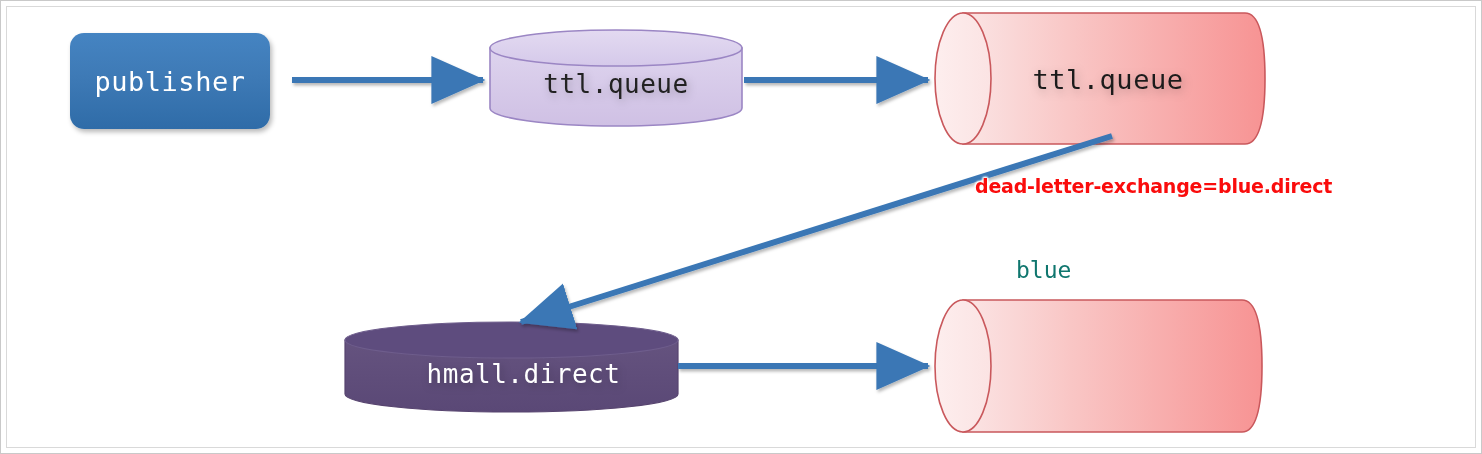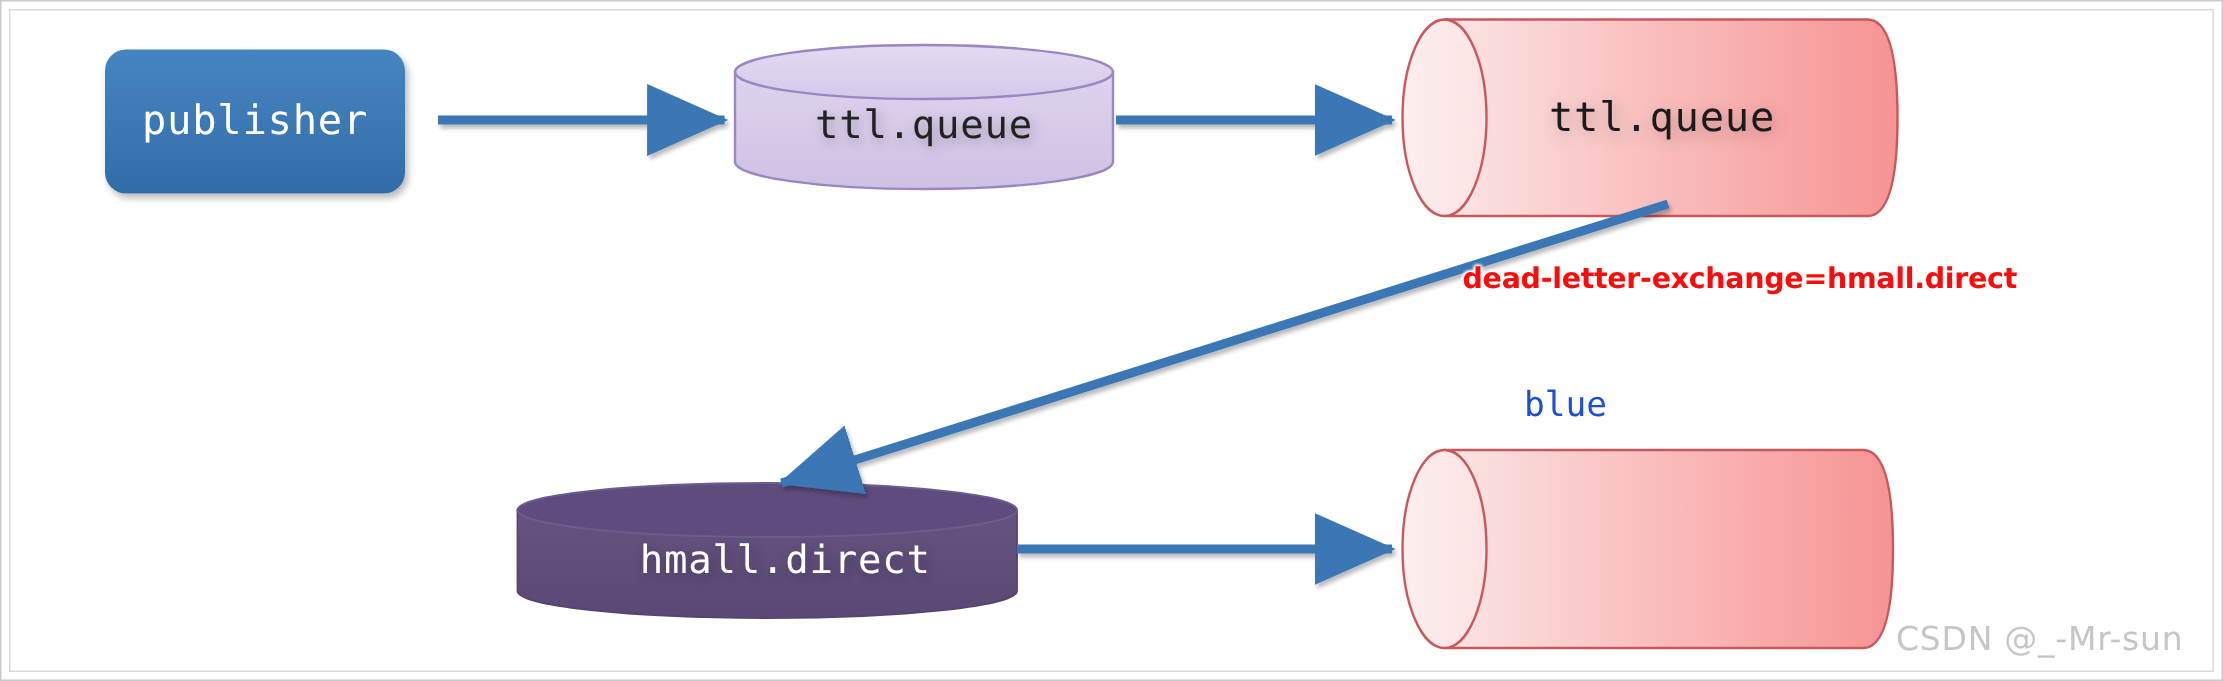--- a/index.html
+++ b/index.html
@@ -55,21 +55,21 @@
   #n-ttlqueue .lbl{color:#1b1b1b;font-size:27px;padding-left:16px;}
 
   
   #n-dq1{left:935px;top:300px;width:327px;height:132px;
     filter:drop-shadow(2px 3px 5px rgba(0,0,0,.25));}
   #n-dq1 .lbl{color:#1b1b1b;font-size:27px;padding-left:34px;}
 
   
   .float-txt{position:absolute;white-space:nowrap;}
   #t-blue{
-    left:1016px;top:257px;font-size:23px;color:#1d4ed8;
+    left:1016px;top:257px;font-size:23px;color:#0f766e;
     font-family:"DejaVu Sans Mono","Liberation Mono",monospace;
   }
   #t-dlx{
     left:975px;top:175px;font-size:19px;font-weight:bold;color:#fa0c0c;
     font-family:"DejaVu Sans","Liberation Sans",sans-serif;
     letter-spacing:-.2px;
     text-shadow:
       0 0 3px #fff, 0 0 3px #fff, 1px 1px 2px #fff, -1px -1px 2px #fff,
       1px -1px 2px #fff, -1px 1px 2px #fff;
   }
@@ -163,19 +163,18 @@
 
   <div class="node" id="n-ttlqueue">
     <span class="lbl">ttl.queue</span>
   </div>
 
   <div class="node" id="n-hmall">
     <span class="lbl">hmall.direct</span>
   </div>
 
 
-  <div class="float-txt" id="t-dlx">dead-letter-exchange=hmall.direct</div>
+  <div class="float-txt" id="t-dlx">dead-letter-exchange=blue.direct</div>
 
   <div class="float-txt" id="t-blue">blue</div>
 
-  <div class="float-txt" id="t-watermark">CSDN @_-Mr-sun</div>
 
 </div>
 
 </body></html>

